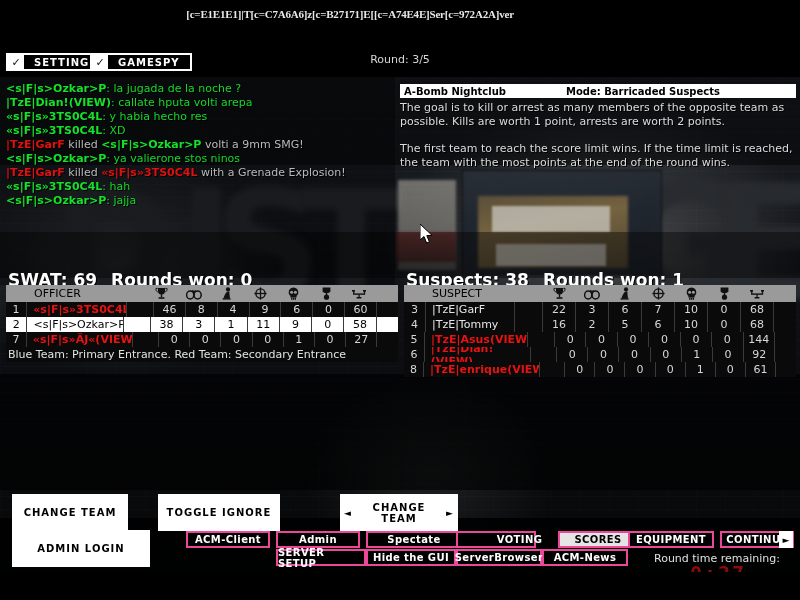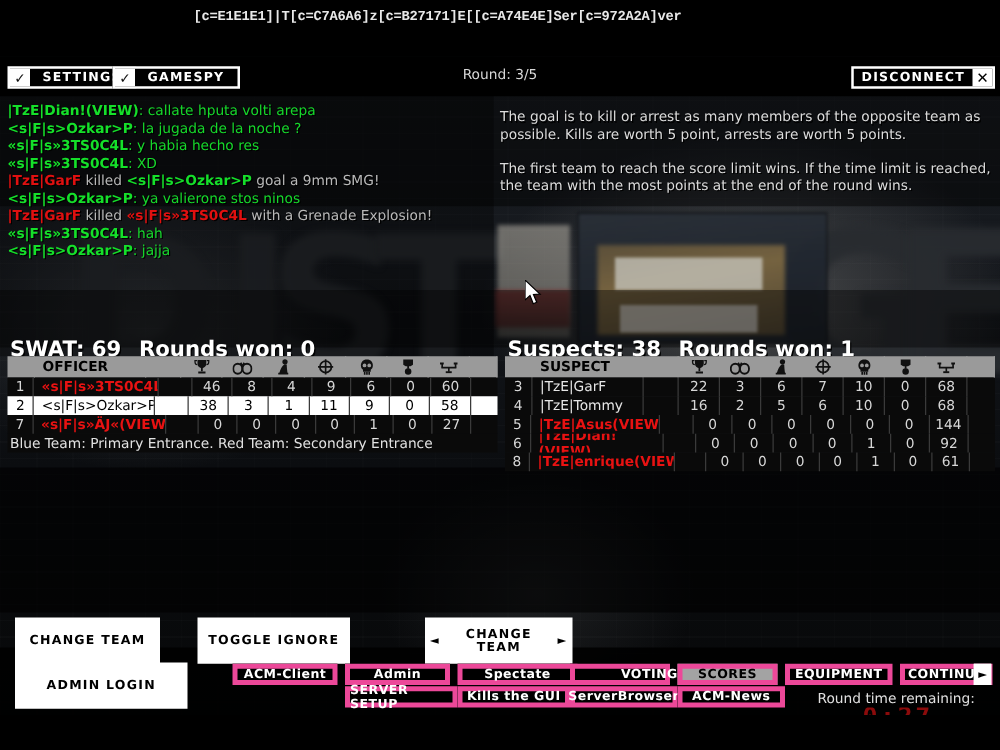--- a/index.html
+++ b/index.html
@@ -83,21 +83,21 @@
   .scrim-left{ position:absolute; left:0; top:45px; width:395px; height:240px; background:rgba(0,0,0,.34); }
 
   
   .topbar {
     position: absolute; left: 0; top: 0; width: 800px; height: 45px;
     background: #000;
   }
   .server-title {
     position: absolute; left: 0; top: 8px; width: 700px;
     text-align: center;
-    font-family: Liberation Mono, monospace;
+    font-family: Liberation Serif, serif;
     font-size: 11px; font-weight: bold;
     color: #e8e8e8;
     letter-spacing: -.2px;
     white-space: nowrap;
   }
   .menurow {
     position: absolute; left: 0; top: 45px; width: 800px; height: 32px;
     background: #000;
   }
   .round-label {
@@ -189,21 +189,21 @@
   }
   .board.left  { left: 6px; }
   .board.right { left: 404px; }
 
   .brow {
     display: flex; height: 15px; align-items: stretch;
     font-size: 11px;
   }
   .bhdr {
     background: #9a9a9a; color: #000;
-    height: 17px; font-weight: bold;
+    height: 17px; font-weight: normal;
   }
   .bhdr .cell { border-right: 1px solid #9a9a9a; }
   .cell {
     display: flex; align-items: center; justify-content: center;
     border-right: 1px solid #3a3a3a;
     overflow: hidden;
   }
   .c-rank { width: 22px; }
   .c-name-col { flex: 1 1 auto; justify-content: flex-start; padding-left: 6px; }
   .c-pad { width: 28px; }
@@ -230,28 +230,28 @@
     position: absolute;
     background: #fff; color: #000;
     font-family: "DejaVu Sans", sans-serif;
     font-size: 10px; font-weight: bold; letter-spacing: 1px;
     display: flex; align-items: center; justify-content: center;
     height: 37px;
   }
   .btn-dark {
     position: absolute;
     background: #000; color: #fff;
-    border: 4px solid #ec4899;
+    border: 2px solid #ec4899;
     font-family: "DejaVu Sans", sans-serif;
     font-size: 10px; font-weight: bold;
     display: flex; align-items: center; justify-content: center;
     height: 17px;
     letter-spacing: .4px;
   }
-  .btn-dark.active { background: #a3a3a3; color: #000; }
+  .btn-dark.active { background: #e5e5e5; color: #000; margin-left: 16px; }
   .arrow-box {
     position: absolute; background: #fff; color:#000;
     width: 14px; height: 17px; border: 2px solid #fff;
     display:flex; align-items:center; justify-content:center;
     font-size: 9px;
   }
   .arr { display:flex; align-items:center; justify-content:center; width:16px; font-size:9px; }
 
   
   .timer-label {
@@ -316,40 +316,40 @@
     <div class="chk-label">SETTINGS</div>
   </div>
 
   <div class="chk-btn" style="left:90px;">
     <div class="chk-box">✓</div>
     <div class="chk-label">GAMESPY</div>
   </div>
 
   <div class="round-label">Round: 3/5</div>
 
-  <div class="disconnect">
-    <div class="dlabel">DISCONNECT</div>
-    <div class="dx">✕</div>
-  </div>
 
   <div class="chat" id="chat-log">
+      <div class="chat-line"><span class="c-name c-green">&lt;s|F|s&gt;Ozkar&gt;P</span><span class="c-body-green">: </span><span class="c-body-green">la jugada de la noche ?</span></div>
       <div class="chat-line"><span class="c-name c-green">|TzE|Dian!(VIEW)</span><span class="c-body-green">: </span><span class="c-body-green">callate hputa volti arepa</span></div>
-      <div class="chat-line"><span class="c-name c-green">&lt;s|F|s&gt;Ozkar&gt;P</span><span class="c-body-green">: </span><span class="c-body-green">la jugada de la noche ?</span></div>
       <div class="chat-line"><span class="c-name c-green">«s|F|s»3TS0C4L</span><span class="c-body-green">: </span><span class="c-body-green">y habia hecho res</span></div>
       <div class="chat-line"><span class="c-name c-green">«s|F|s»3TS0C4L</span><span class="c-body-green">: </span><span class="c-body-green">XD</span></div>
-      <div class="chat-line"><span class="c-name c-red">|TzE|GarF</span><span class="c-body-grey"> killed </span><span class="c-name c-green">&lt;s|F|s&gt;Ozkar&gt;P</span><span class="c-body-grey"> goal a 9mm SMG!</span></div>
+      <div class="chat-line"><span class="c-name c-red">|TzE|GarF</span><span class="c-body-grey"> killed </span><span class="c-name c-green">&lt;s|F|s&gt;Ozkar&gt;P</span><span class="c-body-grey"> volti a 9mm SMG!</span></div>
       <div class="chat-line"><span class="c-name c-green">&lt;s|F|s&gt;Ozkar&gt;P</span><span class="c-body-green">: </span><span class="c-body-green">ya valierone stos ninos</span></div>
       <div class="chat-line"><span class="c-name c-red">|TzE|GarF</span><span class="c-body-grey"> killed </span><span class="c-name c-red">«s|F|s»3TS0C4L</span><span class="c-body-grey"> with a Grenade Explosion!</span></div>
       <div class="chat-line"><span class="c-name c-green">«s|F|s»3TS0C4L</span><span class="c-body-green">: </span><span class="c-body-green">hah</span></div>
       <div class="chat-line"><span class="c-name c-green">&lt;s|F|s&gt;Ozkar&gt;P</span><span class="c-body-green">: </span><span class="c-body-green">jajja</span></div>
     </div>
 
   <div class="brief">
+    <div class="brief-head">
+      <span class="brief-map">A-Bomb Nightclub</span>
+      <span class="brief-mode">Mode: Barricaded Suspects</span>
+    </div>
     <div class="brief-body">
-      <p>The goal is to kill or arrest as many members of the opposite team as possible.  Kills are worth 5 point, arrests are worth 5 points.</p>
+      <p>The goal is to kill or arrest as many members of the opposite team as possible.  Kills are worth 1 point, arrests are worth 2 points.</p>
       <p>The first team to reach the score limit wins.  If the time limit is reached, the team with the most points at the end of the round wins.</p>
     </div>
   </div>
 
   <div class="cursor">
     <svg width="14" height="21" viewBox="0 0 14 21">
       <polygon points="0,0 0,16 4,12.5 6.6,19 9.4,17.8 6.8,11.6 12,11.3" fill="#ffffff" stroke="#000000" stroke-width="1"></polygon>
     </svg>
   </div>
 
@@ -616,21 +616,21 @@
       <div class="btn-dark" style="left: 276px; top: 531px; width: 84px;">Admin</div>
       <div class="btn-dark" style="left: 366px; top: 531px; width: 96px;">Spectate</div>
       <div class="btn-dark" style="left: 456px; top: 531px; width: 80px; padding-left: 47px;">VOTING</div>
       <div class="btn-dark active" style="left: 542px; top: 531px; width: 80px;">SCORES</div>
       <div class="btn-dark" style="left: 628px; top: 531px; width: 86px;">EQUIPMENT</div>
       <div class="btn-dark" style="left: 720px; top: 531px; width: 74px;">CONTINUE</div>
       <div class="arrow-box" style="left: 779px; top: 531px;">►</div>
     </div>
   <div id="mod-row2">
       <div class="btn-dark" style="left: 276px; top: 549px; width: 90px;">SERVER SETUP</div>
-      <div class="btn-dark" style="left: 366px; top: 549px; width: 90px;">Kills the GUI</div>
+      <div class="btn-dark" style="left: 366px; top: 549px; width: 90px;">Hide the GUI</div>
       <div class="btn-dark" style="left: 456px; top: 549px; width: 86px;">ServerBrowser</div>
       <div class="btn-dark" style="left: 542px; top: 549px; width: 86px;">ACM-News</div>
     </div>
 
   <div class="timer-label">Round time remaining:</div>
   <div class="timer-digits">0:27</div>
 
   <div class="console">
     
   </div>

